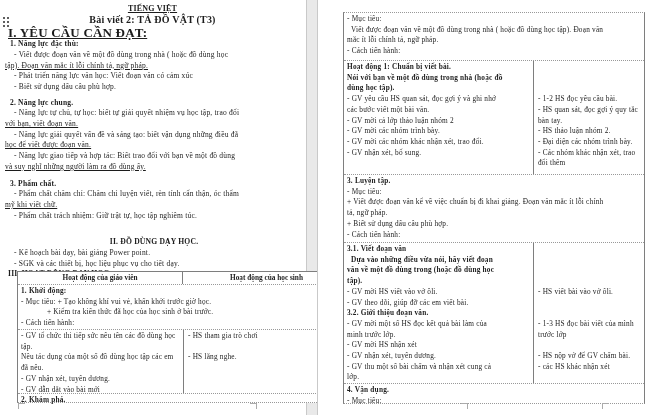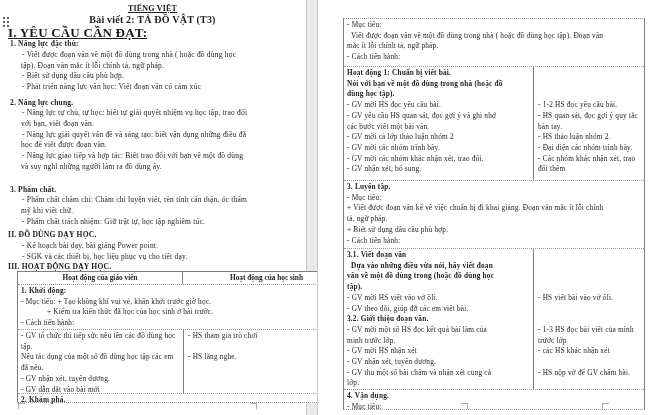--- a/index.html
+++ b/index.html
@@ -16,32 +16,32 @@
   #pageL{left:0;width:306px;border-right:1px solid var(--page-edge);}
   #pageR{left:317px;width:333px;border-left:1px solid var(--page-edge);}
 
   .ln{white-space:nowrap;line-height:10.7px;letter-spacing:0.2px;}
   .b{font-weight:bold;}
   .ttl{font-weight:bold;text-decoration:underline;text-align:center;font-size:8px;}
   .sub{font-weight:bold;text-align:center;font-size:10px;}
   .h1{font-weight:bold;text-decoration:underline;margin-top:3px;margin-left:3px;font-size:13px;}
   .hn{font-weight:bold;margin-left:5px;}
   .h2{font-weight:bold;margin-left:3px;font-size:7.6px;}
-  .bl{margin-left:17px;}
-  .ct{margin-left:16px;}
-  .sp2{margin-top:12px;}.sp3{margin-top:3px;}.sp5{margin-top:5px;}
+  .bl{margin-left:9px;}
+  .ct{margin-left:0;text-decoration:underline;}
+  .sp2{margin-top:6px;}.sp3{margin-top:16px;text-align:center;}.sp5{margin-top:5px;}
   .ind4{text-indent:4px;}
   .ind38{margin-left:26px;}
   .g1{margin-top:10.7px;}.g2{margin-top:21.4px;}.g3{margin-top:32.1px;}.g4{margin-top:42.8px;}
 
   #paras{position:absolute;left:5px;top:4px;width:295px;}
 
   .tbl{position:absolute;box-sizing:border-box;border:1px solid var(--border-solid);font-size:7.3px;background:var(--page-bg);}
   #tblL{left:17px;top:271px;width:334px;height:132px;border-bottom-style:dotted;border-bottom-color:var(--border-dotted);}
-  #tblR{left:25px;top:18px;width:302px;height:392px;border-top-style:dotted;border-bottom-style:dotted;border-top-color:var(--border-dotted);border-bottom-color:var(--border-dotted);}
+  #tblR{left:25px;top:12px;width:302px;height:392px;border-top-style:dotted;border-bottom-style:dotted;border-top-color:var(--border-dotted);border-bottom-color:var(--border-dotted);}
   .thead{display:flex;height:12px;border-bottom:1px dotted var(--border-dotted);font-weight:bold;}
   .th{box-sizing:border-box;width:165px;text-align:center;line-height:11.5px;border-right:1px solid var(--border-solid);}
   .th2{width:auto;flex:1;border-right:none;}
   .trow{box-sizing:border-box;padding:1px 2px 0 3px;overflow:hidden;}
   .trow.bt{border-top:1px dotted var(--border-dotted);}
   .cols{display:flex;padding:0;}
   .cell{box-sizing:border-box;padding:1px 2px 0 3px;overflow:hidden;}
   .c1{border-right:1px solid var(--border-solid);}
   #tblL .c1{width:166px;}
   #tblR .c1{width:190px;}
@@ -73,22 +73,22 @@
   </div>
 
   <div id="paras">
 
   <div class="ln ttl">TIẾNG VIỆT</div>
       <div class="ln sub">Bài viết 2: TẢ ĐỒ VẬT (T3)</div>
       <div class="ln h1">I. YÊU CẦU CẦN ĐẠT:</div>
       <div class="ln hn">1. Năng lực đặc thù:</div>
       <div class="ln bl">- Viết được đoạn văn về một đồ dùng trong nhà ( hoặc đồ dùng học</div>
       <div class="ln ct">tập). Đoạn văn mắc ít lỗi chính tả, ngữ pháp.</div>
+      <div class="ln bl">- Phát triển năng lực văn học: Viết đoạn văn có cảm xúc</div>
       <div class="ln bl">- Biết sử dụng dấu câu phù hợp.</div>
-      <div class="ln bl">- Phát triển năng lực văn học: Viết đoạn văn có cảm xúc</div>
       <div class="ln hn sp5">2. Năng lực chung.</div>
       <div class="ln bl">- Năng lực tự chủ, tự học: biết tự giải quyết nhiệm vụ học tập, trao đổi</div>
       <div class="ln ct">với bạn, viết đoạn văn.</div>
       <div class="ln bl">- Năng lực giải quyết vấn đề và sáng tạo: biết vận dụng những điều đã</div>
       <div class="ln ct">học để viết được đoạn văn.</div>
       <div class="ln bl">- Năng lực giao tiếp và hợp tác: Biết trao đổi với bạn về một đồ dùng</div>
       <div class="ln ct">và suy nghĩ những người làm ra đồ dùng ấy.</div>
       <div class="ln hn sp2">3. Phẩm chất.</div>
       <div class="ln bl">- Phẩm chất chăm chỉ: Chăm chỉ luyện viết, rèn tính cẩn thận, óc thẩm</div>
       <div class="ln ct">mỹ khi viết chữ.</div>
@@ -145,21 +145,20 @@
         <div class="ln ind4">Viết được đoạn văn về một đồ dùng trong nhà ( hoặc đồ dùng học tập). Đoạn văn</div>
         <div class="ln">mắc ít lỗi chính tả, ngữ pháp.</div>
         <div class="ln">- Cách tiến hành:</div>
       </div>
     <div class="trow cols bt q2">
       <div class="cell c1">
 
       <div class="ln b">Hoạt động 1: Chuẩn bị viết bài.</div>
           <div class="ln b">Nói với bạn về một đồ dùng trong nhà (hoặc đồ</div>
           <div class="ln b">dùng học tập).</div>
-          <div class="ln">- GV mời HS đọc yêu cầu bài.</div>
           <div class="ln">- GV yêu cầu HS quan sát, đọc gợi ý và ghi nhớ</div>
           <div class="ln">các bước viết một bài văn.</div>
           <div class="ln">- GV mời cả lớp thảo luận nhóm 2</div>
           <div class="ln">- GV mời các nhóm trình bày.</div>
           <div class="ln">- GV mời các nhóm khác nhận xét, trao đổi.</div>
           <div class="ln">- GV nhận xét, bổ sung.</div>
         </div>
       <div class="cell c2">
 
       <div class="ln g3">- 1-2 HS đọc yêu cầu bài.</div>
@@ -195,22 +194,22 @@
           <div class="ln">- GV mời HS nhận xét</div>
           <div class="ln">- GV nhận xét, tuyên dương.</div>
           <div class="ln">- GV thu một số bài chấm và nhận  xét cung cả</div>
           <div class="ln">lớp.</div>
         </div>
       <div class="cell c2">
 
       <div class="ln g4">- HS viết bài vào vở ôli.</div>
           <div class="ln g2">- 1-3 HS đọc bài viết của mình</div>
           <div class="ln">trước lớp</div>
+          <div class="ln g1">- HS nộp vở để GV chấm bài.</div>
           <div class="ln">- các HS khác nhận xét</div>
-          <div class="ln g1">- HS nộp vở để GV chấm bài.</div>
         </div>
     </div>
     <div class="trow bt q5">
 
     <div class="ln b">4. Vận dụng.</div>
         <div class="ln">- Mục tiêu:</div>
       </div>
   </div>
 
   <div class="mark tr" style="left:143px"></div>

